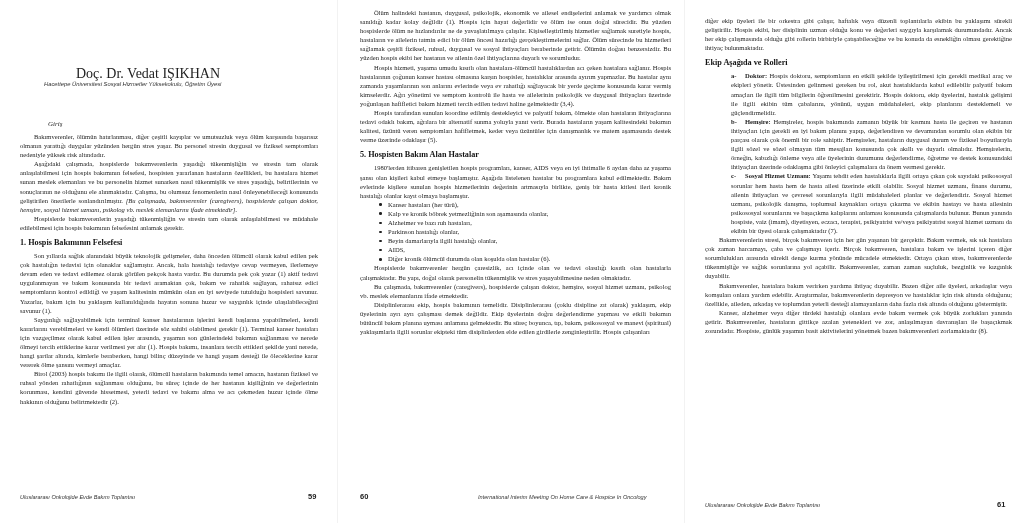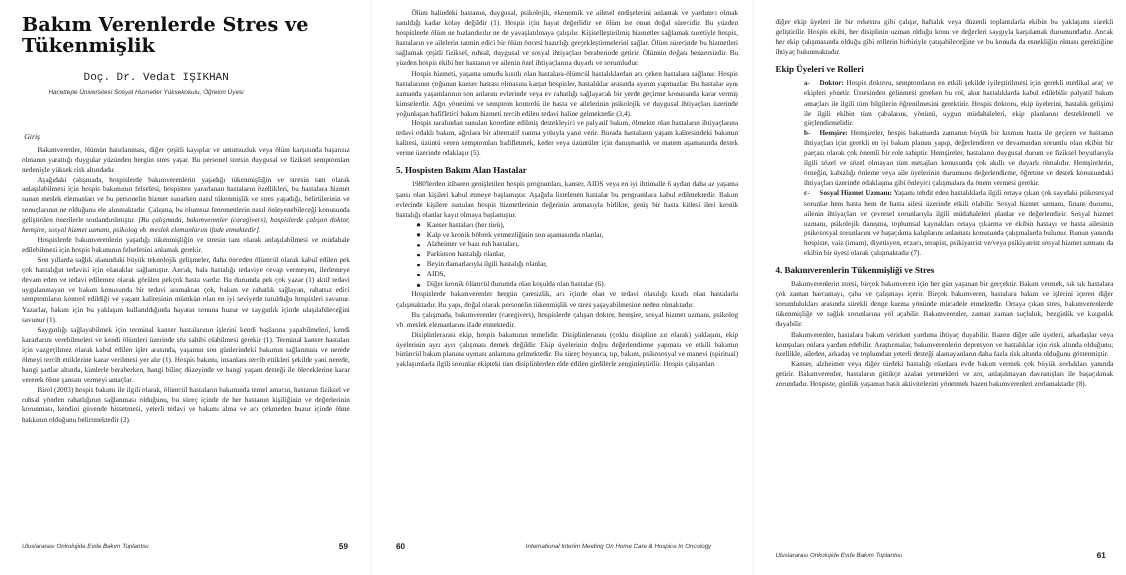--- a/index.html
+++ b/index.html
@@ -15,28 +15,28 @@
   #p60 { left: 340px; width: 345px; padding: 0 14px 0 20px; }
   #p61 { left: 685px; width: 339px; padding: 0 12px 0 20px; }
 
   .title {
     position: absolute; left: 20px; top: 14px; width: 300px;
     font-family: "DejaVu Serif", serif; font-weight: bold;
     font-size: 17.5px; line-height: 19px; color: #111; margin: 0;
   }
   .author {
     position: absolute; left: 44px; top: 66px;
-    font-family: Liberation Mono, monospace; font-size: 10px; color: #222; padding-left: 32px;
+    font-family: Liberation Serif, serif; font-size: 14px; color: #222; padding-left: 32px;
   }
   .affil {
     position: absolute; left: 44px; top: 81px;
     font-family: "Liberation Sans", sans-serif; font-style: italic; font-size: 5.8px; color: #333;
   }
   .giris {
-    position: absolute; left: 22px; top: 120px;
+    position: absolute; left: 48px; top: 120px;
     font-style: italic; font-size: 7px; font-weight: normal; color: #222;
   }
 
   .body {
     position: absolute; font-size: 6.55px; line-height: 9.1px;
     text-align: justify; color: #1d1d1d;
   }
   #p59 .body { left: 20px; top: 132px; width: 298px; }
   #p60 .body { left: 20px; top: 8px; width: 311px; }
   #p61 .body { left: 20px; top: 16px; width: 307px; }
@@ -75,29 +75,29 @@
   #p60 .pnum { left: 20px; }
   #p60 .footer { left: 138px; }
   #p61 .footer { left: 20px; top: 502px; }
   #p61 .pnum { left: 312px; top: 500px; }
   .gutter { position: absolute; top: 0; width: 1px; height: 523px; background: #f2f2f2; }
 </style>
 </head>
 <body>
 
 <div class="page" id="p59">
-  <h1 class="title">Bakım Verenlerde Stres ve Tükenmişlik</h1>
   <div class="author">Doç. Dr. Vedat IŞIKHAN</div>
   <div class="affil">Hacettepe Üniversitesi Sosyal Hizmetler Yüksekokulu, Öğretim Üyesi</div>
   <div class="giris">Giriş</div>
 
   <div class="body">
     <p>Bakımverenler, ölümün hatırlanması, diğer çeşitli kayıplar ve umutsuzluk veya ölüm karşısında başarısız olmanın yarattığı duygular yüzünden hergün stres yaşar. Bu personel stresin duygusal ve fiziksel semptomları nedeniyle yüksek risk altındadır.</p>
     <p><span>Aşağıdaki çalışmada, hospislerde bakımverenlerin yaşadığı tükenmişliğin ve stresin tam olarak anlaşılabilmesi için hospis bakımının felsefesi, hospisten yararlanan hastaların özellikleri, bu hastalara hizmet sunan meslek elemanları ve bu personelin hizmet sunarken nasıl tükenmişlik ve stres yaşadığı, belirtilerinin ve sonuçlarının ne olduğunu ele alınmaktadır. Çalışma, bu olumsuz fenomenlerin nasıl önleyenebileceği konusunda geliştirilen önerilerle sonlandırılmıştır.</span> <em class="note">[Bu çalışmada, bakımverenler (caregivers), hospislerde çalışan doktor, hemşire, sosyal hizmet uzmanı, psikolog vb. meslek elemanlarını ifade etmektedir].</em></p>
     <p>Hospislerde bakımverenlerin yaşadığı tükenmişliğin ve stresin tam olarak anlaşılabilmesi ve müdahale edilebilmesi için hospis bakımının felsefesini anlamak gerekir.</p>
+    <h2>1. Hospis Bakımının Felsefesi</h2>
     <p>Son yıllarda sağlık alanındaki büyük teknolojik gelişmeler, daha önceden ölümcül olarak kabul edilen pek çok hastalığın tedavisi için olanaklar sağlamıştır. Ancak, hala hastalığı tedaviye cevap vermeyen, ilerlemeye devam eden ve tedavi edilemez olarak görülen pekçok hasta vardır. Bu durumda pek çok yazar (1) aktif tedavi uygulanmayan ve bakım konusunda bir tedavi aramaktan çok, bakım ve rahatlık sağlayan, rahatsız edici semptomların kontrol edildiği ve yaşam kalitesinin mümkün olan en iyi seviyede tutulduğu hospisleri savunur. Yazarlar, bakım için bu yaklaşım kullanıldığında hayatın sonuna huzur ve saygınlık içinde ulaşılabileceğini savunur (1).</p>
     <p>Saygınlığı sağlayabilmek için terminal kanser hastalarının işlerini kendi başlarına yapabilmeleri, kendi kararlarını verebilmeleri ve kendi ölümleri üzerinde söz sahibi olabilmesi gerekir (1). Terminal kanser hastaları için vazgeçilmez olarak kabul edilen işler arasında, yaşamın son günlerindeki bakımın sağlanması ve nerede ölmeyi tercih ettiklerine karar verilmesi yer alır (1). Hospis bakımı, insanlara tercih ettikleri şekilde yani nerede, hangi şartlar altında, kimlerle beraberken, hangi bilinç düzeyinde ve hangi yaşam desteği ile öleceklerine karar vererek ölme şansını vermeyi amaçlar.</p>
     <p>Birol (2003) hospis bakımı ile ilgili olarak, ölümcül hastaların bakımında temel amacın, hastanın fiziksel ve ruhsal yönden rahatlığının sağlanması olduğunu, bu süreç içinde de her hastanın kişiliğinin ve değerlerinin korunması, kendini güvende hissetmesi, yeterli tedavi ve bakımı alma ve acı çekmeden huzur içinde ölme hakkının olduğunu belirtmektedir (2).</p>
   </div>
 
   <div class="footer">Uluslararası Onkolojide Evde Bakım Toplantısı</div>
   <div class="pnum">59</div>
 </div>
 
 <div class="gutter" style="left:337px"></div>
@@ -124,30 +124,29 @@
   </div>
   <div class="pnum">60</div>
   <div class="footer">International Interim Meeting On Home Care &amp; Hospice In Oncology</div>
 </div>
 
 <div class="gutter" style="left:684px"></div>
 
 <div class="page" id="p61">
   <div class="body">
     <p class="noindent">diğer ekip üyeleri ile bir orkestra gibi çalışır, haftalık veya düzenli toplantılarla ekibin bu yaklaşımı sürekli geliştirilir. Hospis ekibi, her disiplinin uzman olduğu konu ve değerleri saygıyla karşılamak durumundadır. Ancak her ekip çalışmasında olduğu gibi rollerin birbiriyle çatışabileceğine ve bu konuda da esnekliğin olması gerektiğine ihtiyaç bulunmaktadır.</p>
-    <h2>Ekip Üyeleri ve Rolleri</h2>
+    <h2>Ekip Aşağıda ve Rolleri</h2>
     <p class="role">
       <span class="letter">a-</span><b>Doktor:</b> <span>Hospis doktoru, semptomların en etkili şekilde iyileştirilmesi için gerekli medikal araç ve ekipleri yönetir. Üstesinden gelinmesi gereken bu rol, akut hastalıklarda kabul edilebilir palyatif bakım amaçları ile ilgili tüm bilgilerin öğrenilmesini gerektirir. Hospis doktoru, ekip üyelerini, hastalık gelişimi ile ilgili ekibin tüm çabalarını, yönünü, uygun müdahaleleri, ekip planlarını desteklemeli ve güçlendirmelidir.</span>
     </p>
     <p class="role">
       <span class="letter">b-</span><b>Hemşire:</b> <span>Hemşireler, hospis bakımında zamanın büyük bir kısmını hasta ile geçiren ve hastanın ihtiyaçları için gerekli en iyi bakım planını yapıp, değerlendiren ve devamından sorumlu olan ekibin bir parçası olarak çok önemli bir role sahiptir. Hemşireler, hastaların duygusal durum ve fiziksel boyutlarıyla ilgili sözel ve sözel olmayan tüm mesajları konusunda çok akıllı ve duyarlı olmalıdır. Hemşirelerin, örneğin, kabızlığı önleme veya aile üyelerinin durumunu değerlendirme, öğretme ve destek konusundaki ihtiyaçları üzerinde odaklaşma gibi önleyici çalışmalara da önem vermesi gerekir.</span>
     </p>
     <p class="role">
       <span class="letter">c-</span><b>Sosyal Hizmet Uzmanı:</b> <span>Yaşamı tehdit eden hastalıklarla ilgili ortaya çıkan çok sayıdaki psikososyal sorunlar hem hasta hem de hasta ailesi üzerinde etkili olabilir. Sosyal hizmet uzmanı, finans durumu, ailenin ihtiyaçları ve çevresel sorunlarıyla ilgili müdahaleleri planlar ve değerlendirir. Sosyal hizmet uzmanı, psikolojik danışma, toplumsal kaynakları ortaya çıkarma ve ekibin hastayı ve hasta ailesinin psikososyal sorunlarını ve başaçıkma kalıplarını anlaması konusunda çalışmalarda bulunur. Bunun yanında hospiste, vaiz (imam), diyetisyen, eczacı, terapist, psikiyatrist ve/veya psikiyatrist sosyal hizmet uzmanı da ekibin bir üyesi olarak çalışmaktadır (7).</span>
     </p>
-    <h2>4. Bakımverenlerin Tükenmişliği ve Stres</h2>
     <p>Bakımverenlerin stresi, birçok bakımveren için her gün yaşanan bir gerçektir. Bakım vermek, sık sık hastalara çok zaman harcamayı, çaba ve çalışmayı içerir. Birçok bakımveren, hastalara bakım ve işlerini içeren diğer sorumlulukları arasında sürekli denge kurma yönünde mücadele etmektedir. Ortaya çıkan stres, bakımverenlerde tükenmişliğe ve sağlık sorunlarına yol açabilir. Bakımverenler, zaman zaman suçluluk, bezginlik ve kızgınlık duyabilir.</p>
     <p>Bakımverenler, hastalara bakım verirken yardıma ihtiyaç duyabilir. Bazen diğer aile üyeleri, arkadaşlar veya komşuları onlara yardım edebilir. Araştırmalar, bakımverenlerin depresyon ve hastalıklar için risk altında olduğunu; özellikle, aileden, arkadaş ve toplumdan yeterli desteği alamayanların daha fazla risk altında olduğunu göstermiştir.</p>
     <p>Kanser, alzheimer veya diğer türdeki hastalığı olanlara evde bakım vermek çok büyük zorlukları yanında getirir. Bakımverenler, hastaların gittikçe azalan yetenekleri ve zor, anlaşılmayan davranışları ile başaçıkmak zorundadır. Hospiste, günlük yaşamın basit aktivitelerini yönetmek bazen bakımverenleri zorlamaktadır (8).</p>
   </div>
   <div class="footer">Uluslararası Onkolojide Evde Bakım Toplantısı</div>
   <div class="pnum">61</div>
 </div>
 
 </body></html>

